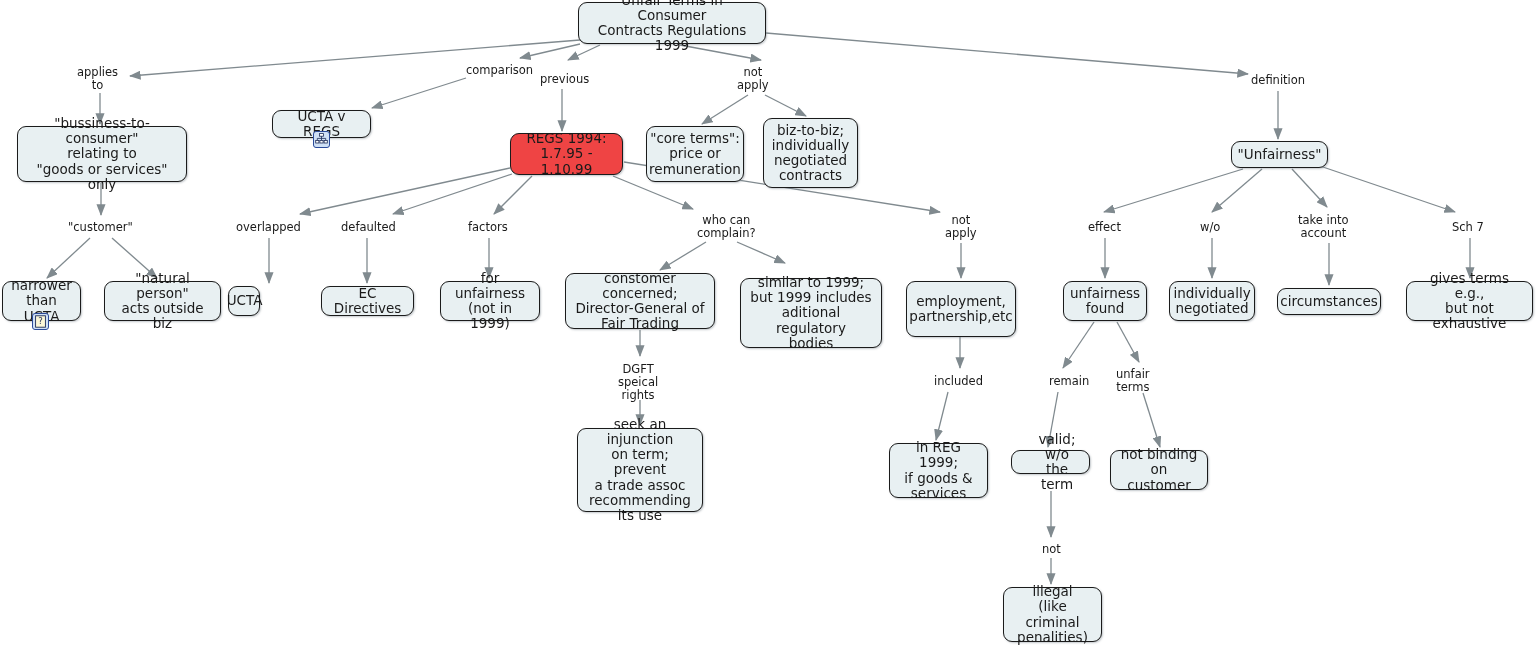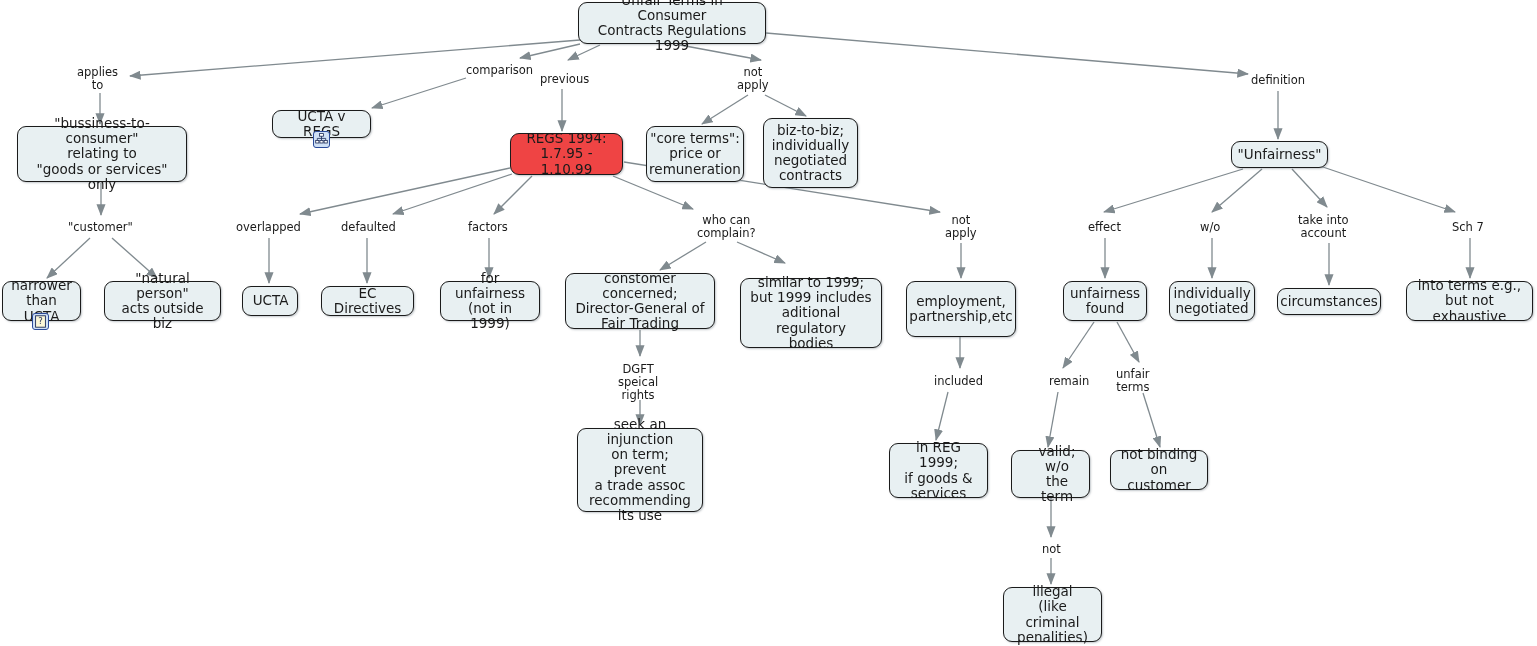--- a/index.html
+++ b/index.html
@@ -136,49 +136,49 @@
 remuneration</div>
       <div class="node" style="left: 763px; top: 118px; width: 95px; height: 70px; background: rgb(232, 240, 242); border-color: rgb(27, 27, 27); color: rgb(26, 26, 26);">biz-to-biz;
 individually
 negotiated
 contracts</div>
       <div class="node" style="left: 1231px; top: 141px; width: 97px; height: 27px; background: rgb(232, 240, 242); border-color: rgb(27, 27, 27); color: rgb(26, 26, 26);">"Unfairness"</div>
       <div class="node" style="left: 2px; top: 281px; width: 79px; height: 40px; background: rgb(232, 240, 242); border-color: rgb(27, 27, 27); color: rgb(26, 26, 26);">narrower
 than UCTA</div>
       <div class="node" style="left: 104px; top: 281px; width: 117px; height: 40px; background: rgb(232, 240, 242); border-color: rgb(27, 27, 27); color: rgb(26, 26, 26);">"natural person"
 acts outside biz</div>
-      <div class="node" style="left: 242px; top: 286px; width: 56px; height: 30px; background: rgb(232, 240, 242); border-color: rgb(27, 27, 27); color: rgb(26, 26, 26); padding-left: 8px;">UCTA</div>
+      <div class="node" style="left: 228px; top: 286px; width: 32px; height: 30px; background: rgb(232, 240, 242); border-color: rgb(27, 27, 27); color: rgb(26, 26, 26); padding-left: 8px;">UCTA</div>
       <div class="node" style="left: 321px; top: 286px; width: 93px; height: 30px; background: rgb(232, 240, 242); border-color: rgb(27, 27, 27); color: rgb(26, 26, 26);">EC Directives</div>
       <div class="node" style="left: 440px; top: 281px; width: 100px; height: 40px; background: rgb(232, 240, 242); border-color: rgb(27, 27, 27); color: rgb(26, 26, 26);">for unfairness
 (not in 1999)</div>
       <div class="node" style="left: 565px; top: 273px; width: 150px; height: 56px; background: rgb(232, 240, 242); border-color: rgb(27, 27, 27); color: rgb(26, 26, 26);">constomer concerned;
 Director-General of
 Fair Trading</div>
       <div class="node" style="left: 740px; top: 278px; width: 142px; height: 70px; background: rgb(232, 240, 242); border-color: rgb(27, 27, 27); color: rgb(26, 26, 26);">similar to 1999;
 but 1999 includes
 aditional regulatory
 bodies</div>
       <div class="node" style="left: 906px; top: 281px; width: 110px; height: 56px; background: rgb(232, 240, 242); border-color: rgb(27, 27, 27); color: rgb(26, 26, 26);">employment,
 partnership,etc</div>
       <div class="node" style="left: 1063px; top: 281px; width: 84px; height: 40px; background: rgb(232, 240, 242); border-color: rgb(27, 27, 27); color: rgb(26, 26, 26);">unfairness
 found</div>
       <div class="node" style="left: 1169px; top: 281px; width: 86px; height: 40px; background: rgb(232, 240, 242); border-color: rgb(27, 27, 27); color: rgb(26, 26, 26);">individually
 negotiated</div>
       <div class="node" style="left: 1277px; top: 288px; width: 104px; height: 27px; background: rgb(232, 240, 242); border-color: rgb(27, 27, 27); color: rgb(26, 26, 26);">circumstances</div>
-      <div class="node" style="left: 1406px; top: 281px; width: 127px; height: 40px; background: rgb(232, 240, 242); border-color: rgb(27, 27, 27); color: rgb(26, 26, 26);">into terms e.g.,
+      <div class="node" style="left: 1406px; top: 281px; width: 127px; height: 40px; background: rgb(232, 240, 242); border-color: rgb(27, 27, 27); color: rgb(26, 26, 26);">gives terms e.g.,
 but not exhaustive</div>
       <div class="node" style="left: 577px; top: 428px; width: 126px; height: 84px; background: rgb(232, 240, 242); border-color: rgb(27, 27, 27); color: rgb(26, 26, 26);">seek an injunction
 on term; prevent
 a trade assoc
 recommending
 its use</div>
       <div class="node" style="left: 889px; top: 443px; width: 99px; height: 55px; background: rgb(232, 240, 242); border-color: rgb(27, 27, 27); color: rgb(26, 26, 26);">in REG 1999;
 if goods &amp;
 services</div>
-      <div class="node" style="left: 1011px; top: 450px; width: 79px; height: 48px; background: rgb(232, 240, 242); border-color: rgb(27, 27, 27); color: rgb(26, 26, 26); padding-left: 20px;">valid; w/o
+      <div class="node" style="left: 1011px; top: 450px; width: 79px; height: 24px; background: rgb(232, 240, 242); border-color: rgb(27, 27, 27); color: rgb(26, 26, 26); padding-left: 20px;">valid; w/o
 the term</div>
       <div class="node" style="left: 1110px; top: 450px; width: 98px; height: 40px; background: rgb(232, 240, 242); border-color: rgb(27, 27, 27); color: rgb(26, 26, 26);">not binding
 on customer</div>
       <div class="node" style="left: 1003px; top: 587px; width: 99px; height: 55px; background: rgb(232, 240, 242); border-color: rgb(27, 27, 27); color: rgb(26, 26, 26);">illegal
 (like criminal
 penalities)</div>
     </div>
   <div id="label-layer">
       <div class="link-label" style="left: 77px; top: 66px; color: rgb(26, 26, 26);">applies
 to</div>

